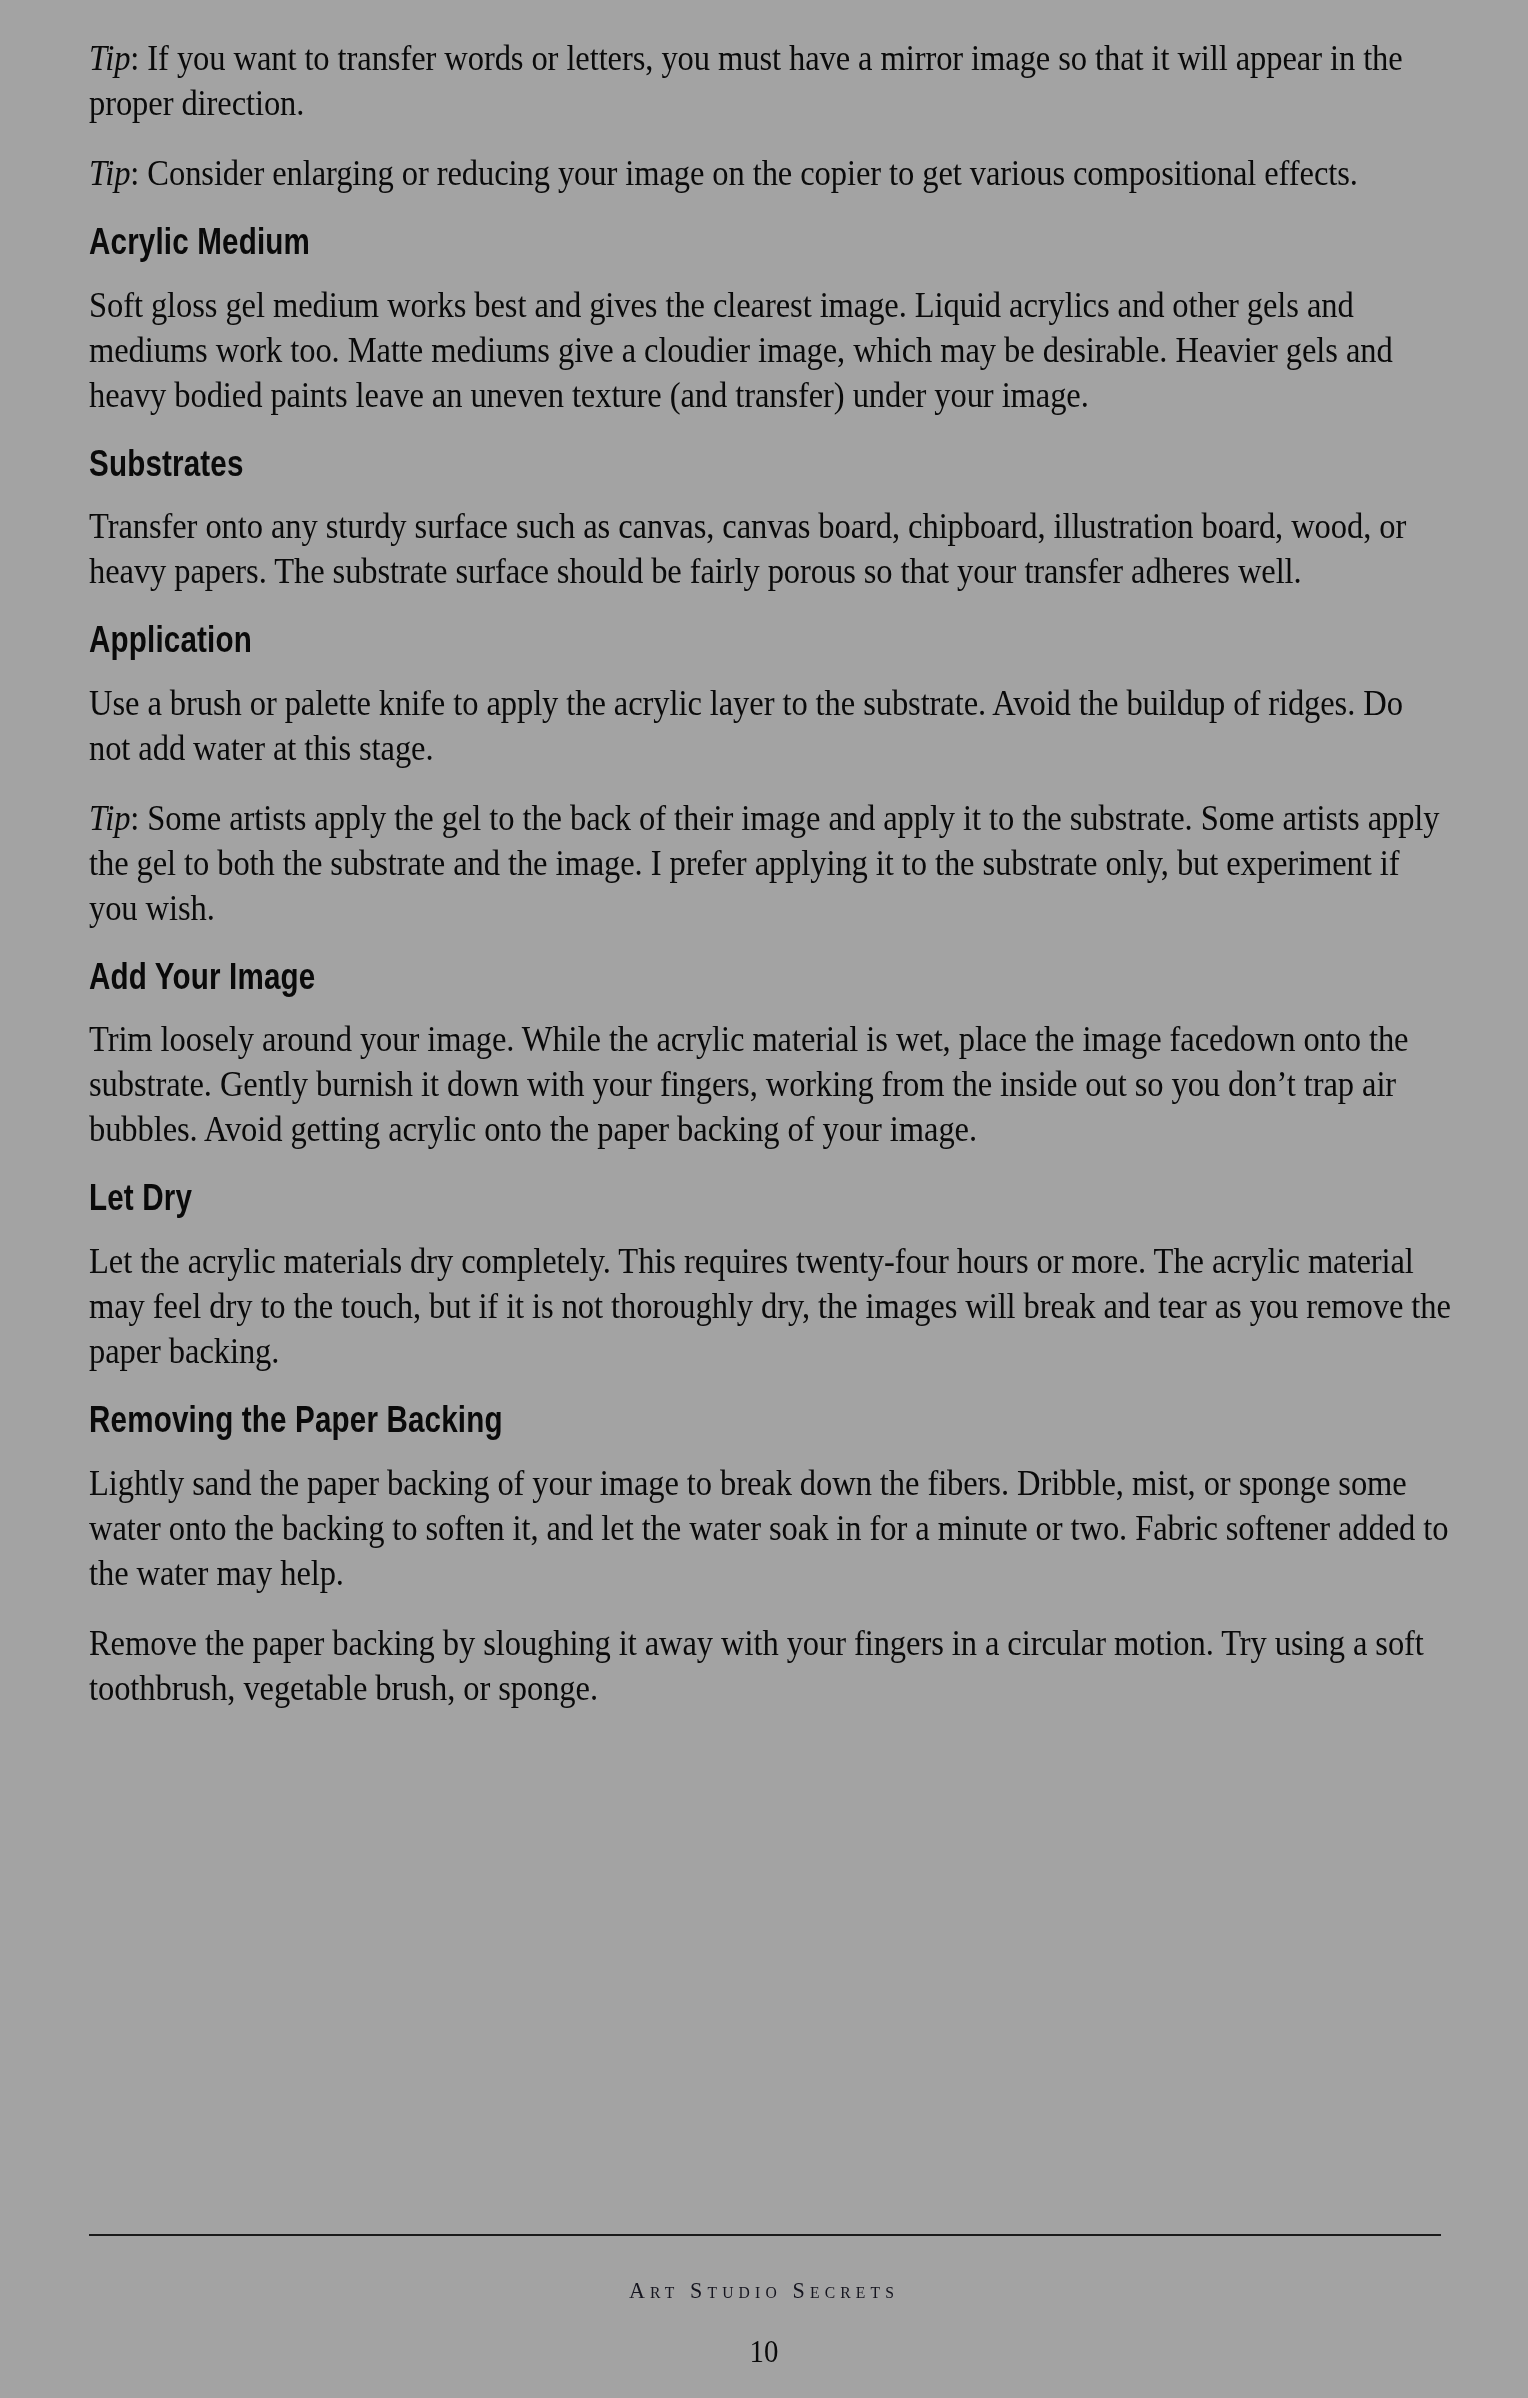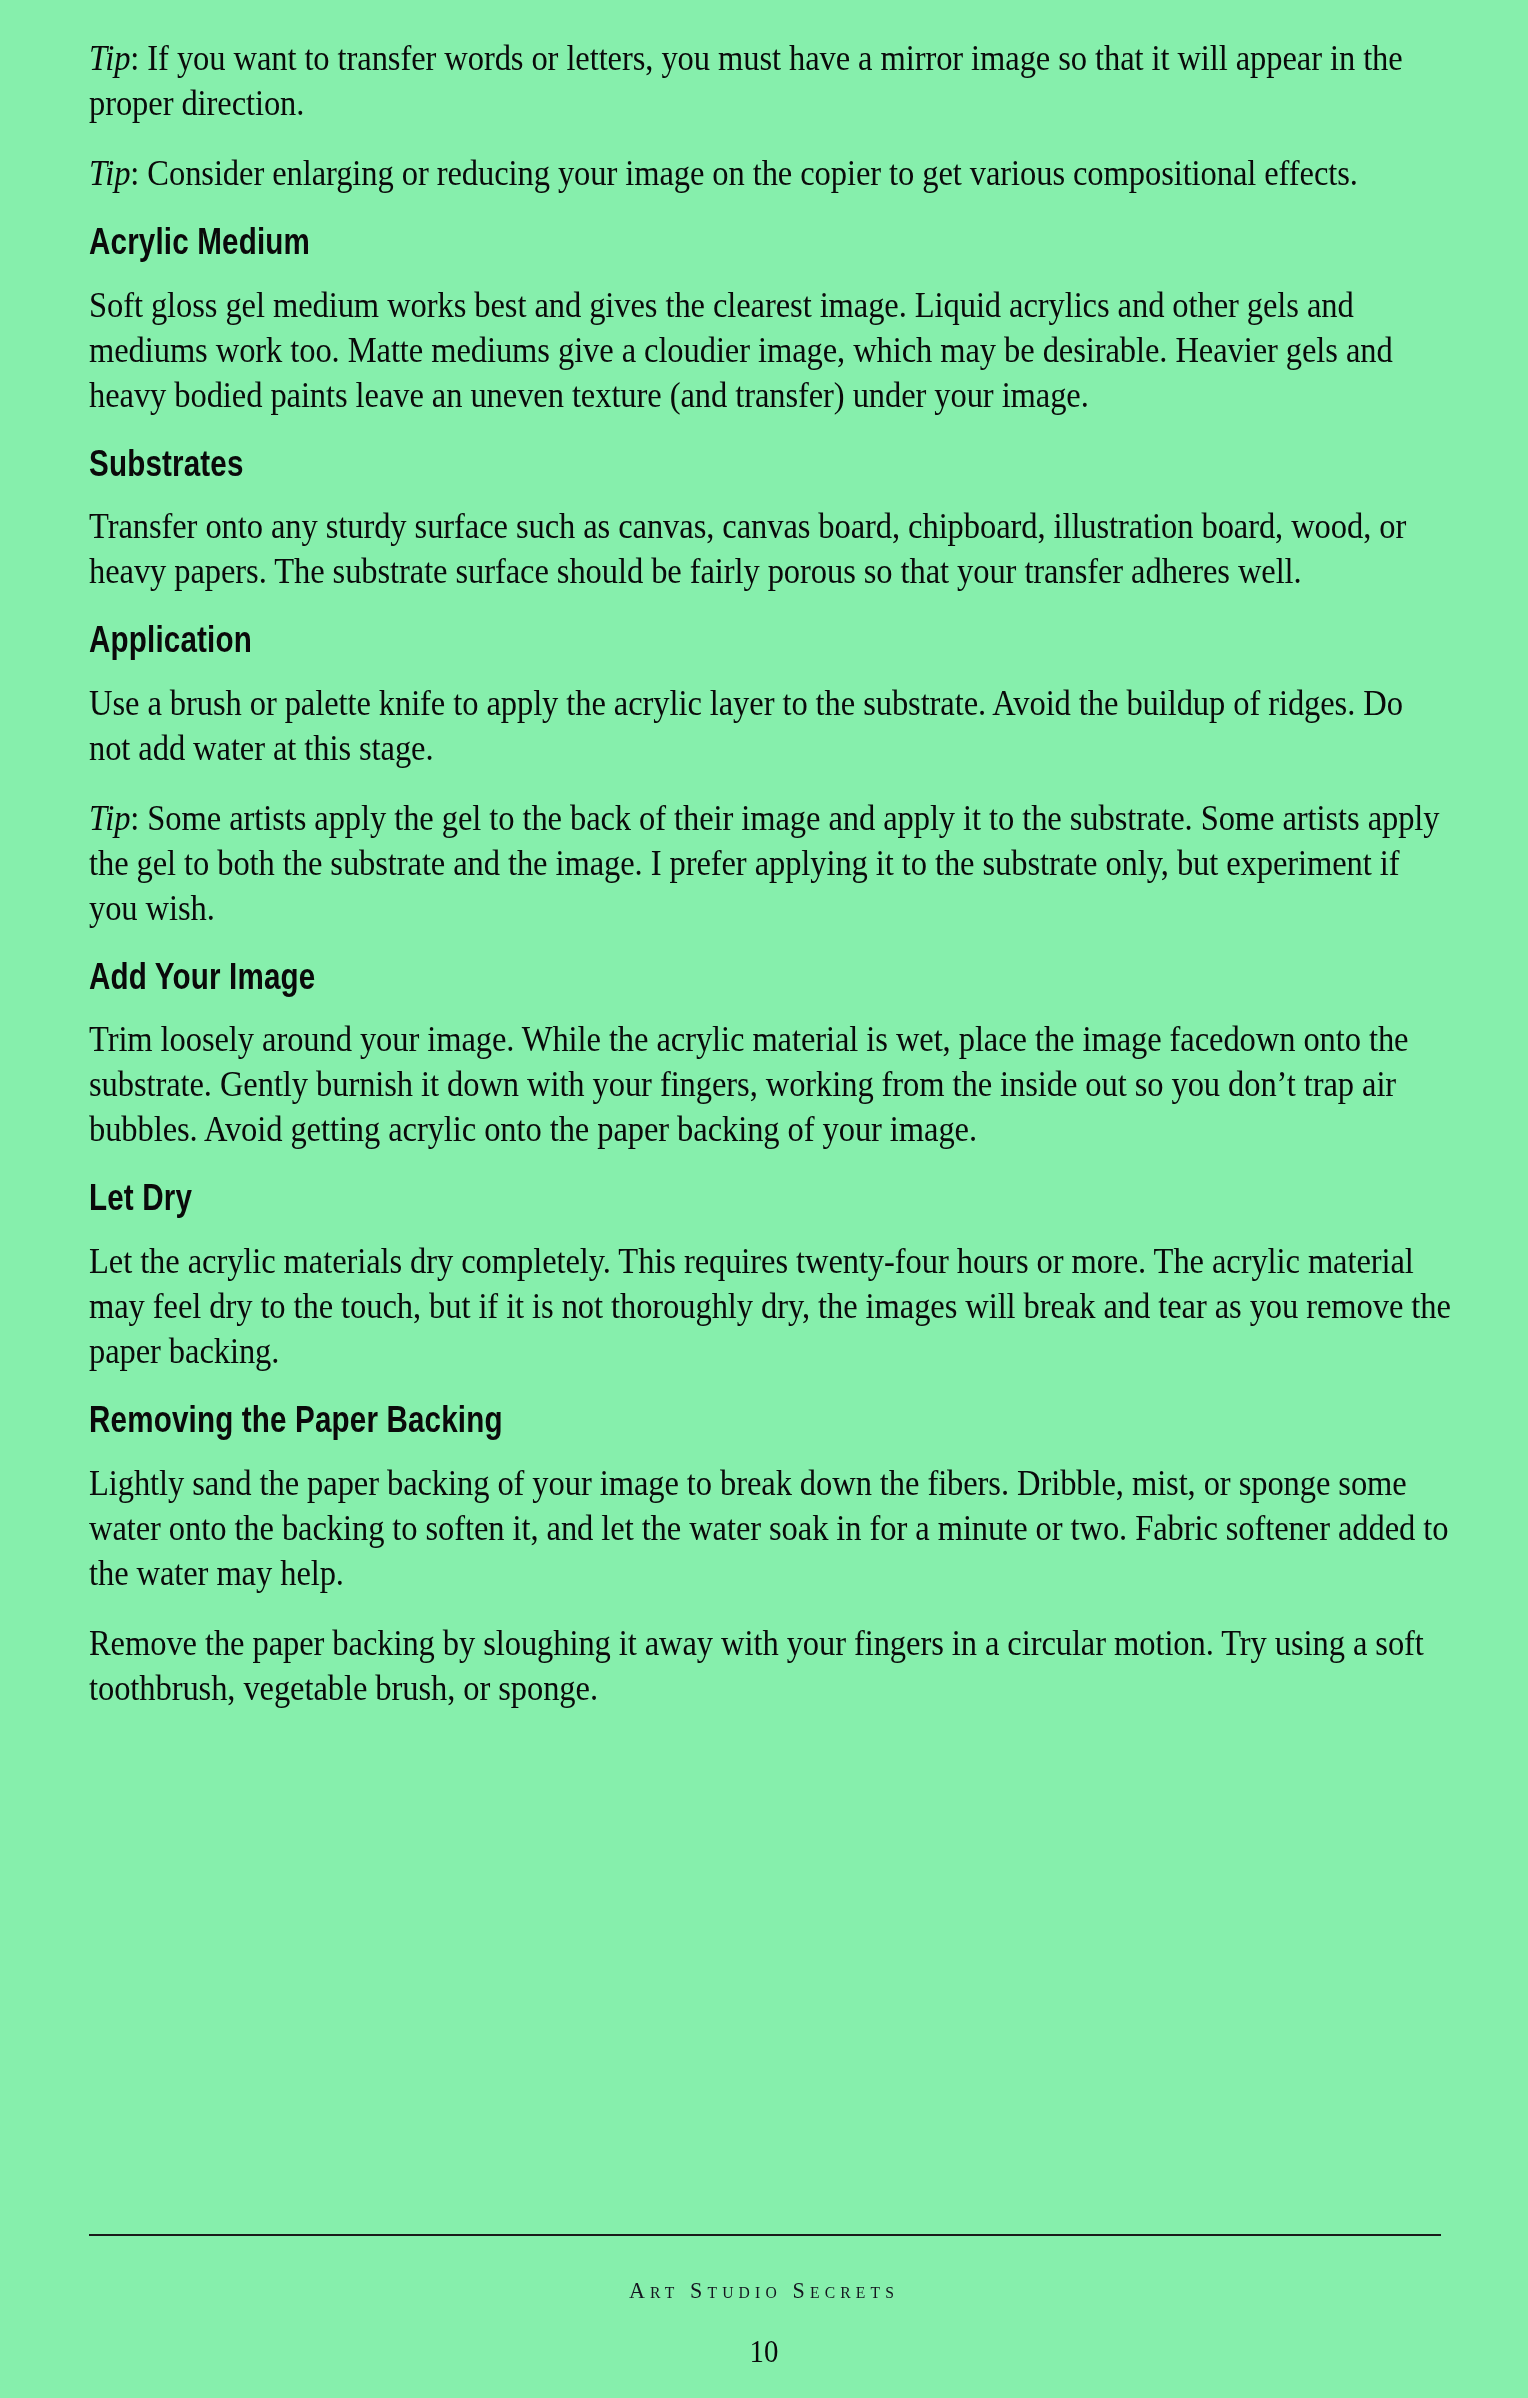--- a/index.html
+++ b/index.html
@@ -4,21 +4,21 @@
 <style>
   html, body {
     margin: 0;
     padding: 0;
     background: #ffffff;
   }
   .page {
     position: relative;
     width: 1528px;
     height: 2399px;
-    background: #86efac;
+    background: #a3a3a3;
     margin: 0 auto;
     box-sizing: border-box;
     overflow: hidden;
   }
   .content {
     position: absolute;
     left: 89px;
     top: 36px;
     width: 1363px;
   }

